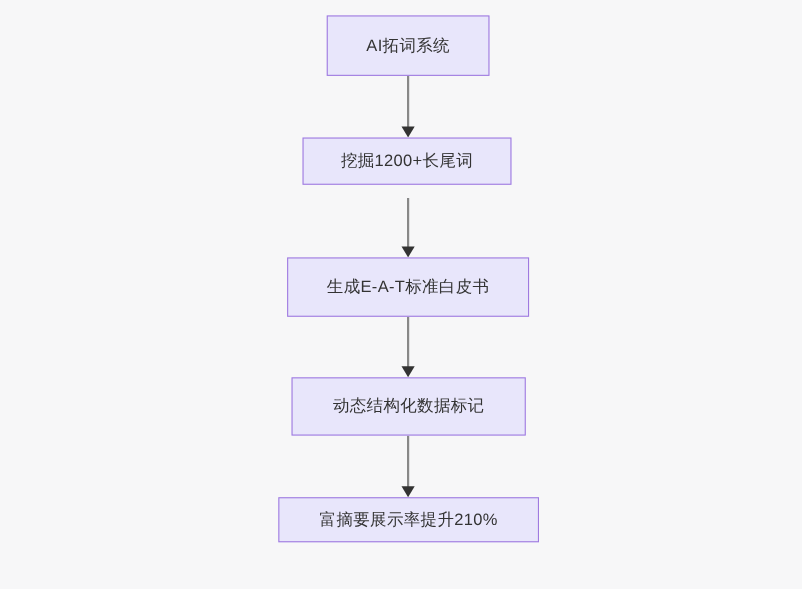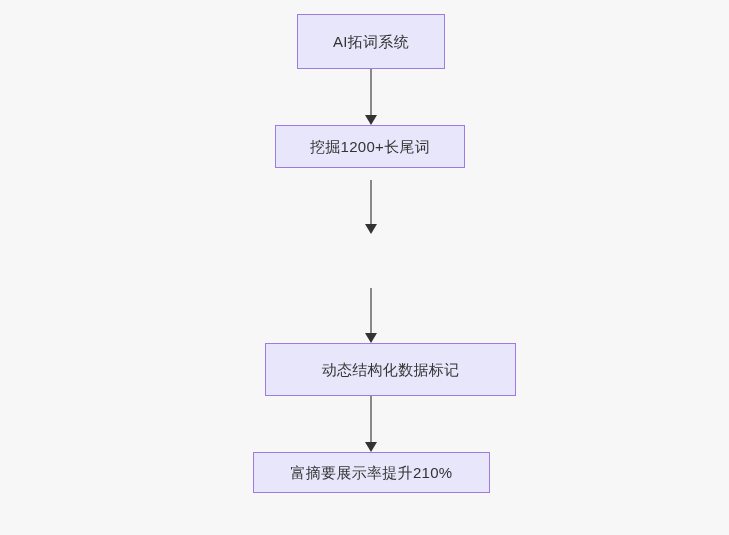--- a/index.html
+++ b/index.html
@@ -69,22 +69,25 @@
   <div class="arrowhead" style="left: 365px; top: 442px;"></div>
 
   <div class="node" style="left: 297px; top: 14px; width: 148px; height: 55px;">
     <span class="node-label">AI拓词系统</span>
   </div>
 
   <div class="node" style="left: 275px; top: 125px; width: 190px; height: 43px;">
     <span class="node-label">挖掘1200+长尾词</span>
   </div>
 
+  <div class="node" style="left: 261px; top: 234px; width: 220px; height: 54px;">
+    <span class="node-label">生成E-A-T标准白皮书</span>
+  </div>
 
-  <div class="node" style="left: 265px; top: 343px; width: 251px; height: 53px;">
+  <div class="node" style="left: 265px; top: 343px; width: 213px; height: 53px;">
     <span class="node-label">动态结构化数据标记</span>
   </div>
 
   <div class="node" style="left: 253px; top: 452px; width: 237px; height: 41px;">
     <span class="node-label">富摘要展示率提升210%</span>
   </div>
 
 </div>
 
 </body></html>

